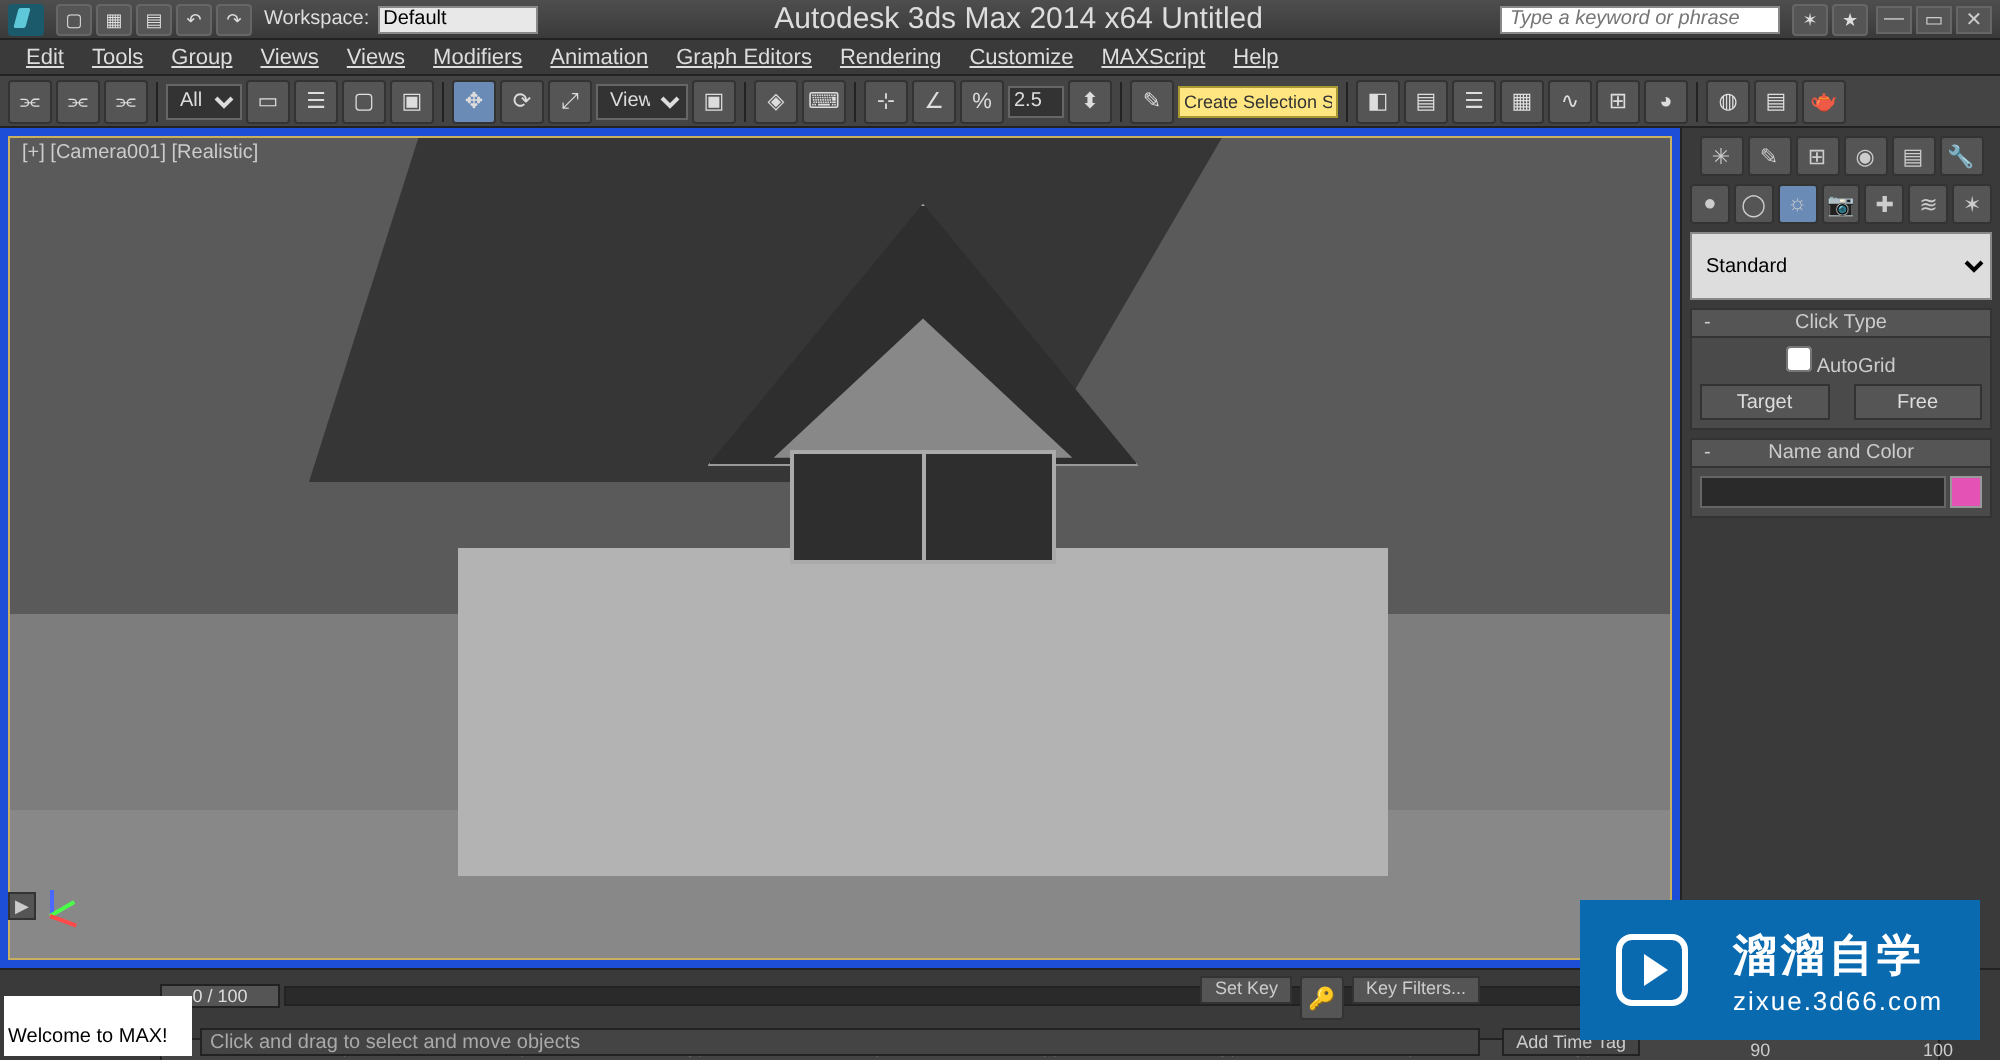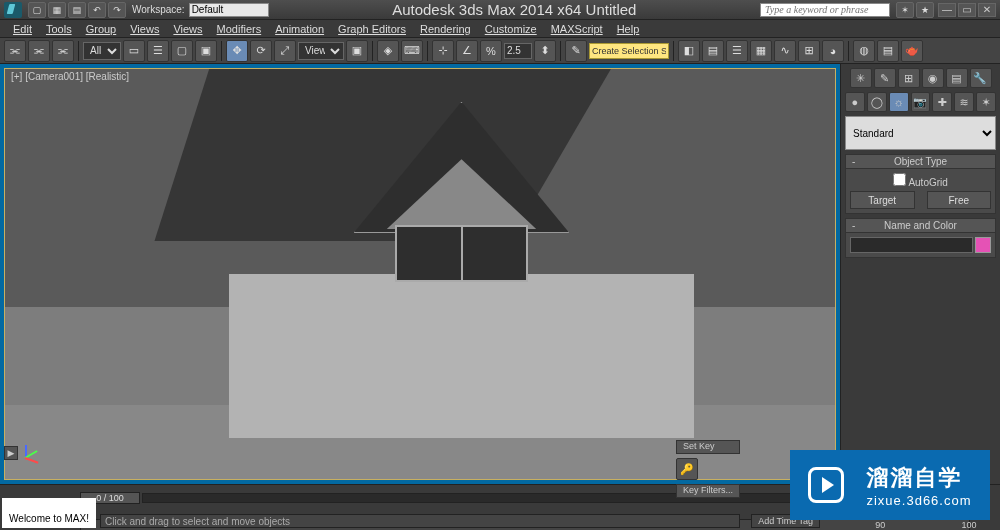--- a/index.html
+++ b/index.html
@@ -6,40 +6,40 @@
 body { width: 1000px; height: 530px; background: #4a4a4a; color: #ccc; font-size: 11px; overflow: hidden; position: relative; }
 
 
 .titlebar { height: 20px; background: linear-gradient(#4e4e4e,#3a3a3a); display: flex; align-items: center; padding: 0 4px; border-bottom: 1px solid #222; }
 .titlebar .logo { width: 18px; height: 16px; background: #1a5a6a; border-radius: 2px; margin-right: 6px; position: relative; }
 .titlebar .logo::after{content:"";position:absolute;left:4px;top:2px;width:6px;height:10px;background:#5ec8d8;border-radius:1px;transform:skewX(-15deg);}
 .qat-btn { width: 18px; height: 16px; background: #555; margin-right: 2px; border: 1px solid #666; border-radius: 2px; display:flex;align-items:center;justify-content:center;font-size:9px;color:#ddd;}
 .ws-label { font-size: 10px; margin: 0 4px; color: #ddd; }
 .ws-select { background: #e8e8e8; color: #000; font-size: 10px; height: 14px; padding: 0 2px; border: 1px solid #888; width: 80px;}
 .title-center { flex: 1; text-align: center; font-size: 15px; color: #ddd; }
-.search-box { width: 130px; height: 14px; background: #fff; border: 1px solid #888; font-size: 10px; font-style: italic; color: #888; padding: 0 4px; margin-right: 6px; font-family: Liberation Serif, serif;}
+.search-box { width: 140px; height: 14px; background: #fff; border: 1px solid #888; font-size: 10px; font-style: italic; color: #888; padding: 0 4px; margin-right: 6px;}
 .win-btn { width: 18px; height: 14px; background: #555; margin-left: 2px; border: 1px solid #666; display:flex;align-items:center;justify-content:center;font-size:10px;}
 
 
 .menubar { height: 18px; background: #3a3a3a; display: flex; align-items: center; padding: 0 6px; border-bottom: 1px solid #222;}
 .menu-item { padding: 0 7px; font-size: 11px; color: #ddd; cursor: default;}
 .menu-item u { text-decoration: underline; }
 
 
 .toolbar { height: 26px; background: #444; display: flex; align-items: center; padding: 0 4px; border-bottom: 1px solid #222; gap:2px; overflow:hidden;}
 .tool-btn { width: 22px; height: 22px; background: #555; border: 1px solid #333; border-radius: 2px; display:flex;align-items:center;justify-content:center; color:#ddd; font-size:11px;}
 .tool-btn.active { background: #6a8bb5; }
 .tool-sel { background:#333; color:#ddd; font-size:10px; height:18px; border:1px solid #666; padding:0 2px;}
 .spinner { width:28px; height:16px; background:#333; border:1px solid #666; color:#ddd; font-size:10px; display:flex; align-items:center; padding:0 2px;}
 .selset { width:80px; height:16px; background:#ffe680; border:1px solid #aa9933; font-size:9px; color:#333; padding:0 2px; overflow:hidden;}
 .sep { width:1px; height:20px; background:#222; margin:0 2px;}
 
 
 .main { display: flex; height: 420px; }
-.vp-shell { flex: 1; background: #0369a1; padding: 4px; position:relative;}
+.vp-shell { flex: 1; background: #1d4ed8; padding: 4px; position:relative;}
 .viewport { width: 100%; height: 100%; border: 1px solid #c8b060; background: #7d7d7d; position: relative; overflow:hidden;}
 .vp-label { position: absolute; top: 2px; left: 6px; font-size: 10px; color: #ccc; z-index:5;}
 .vp-scene { position:absolute; inset:0; }
 .wall-back { position:absolute; left:0; top:0; right:0; height:58%; background:#5a5a5a; }
 .ceiling-dark { position:absolute; left:18%; top:0; width:55%; height:42%; background:#363636; clip-path: polygon(12% 0, 100% 0, 78% 100%, 0 100%); }
 .roof-tri { position:absolute; left:42%; top:8%; width:26%; height:32%; background:#2e2e2e; clip-path: polygon(50% 0, 100% 100%, 0 100%); border:1px solid #999;}
 .gable { position:absolute; left:46%; top:22%; width:18%; height:17%; background:#888; clip-path: polygon(50% 0, 100% 100%, 0 100%);}
 .windows { position:absolute; left:47%; top:38%; width:16%; height:14%; background:#aaa; display:flex; gap:2px; padding:2px;}
 .windows div { flex:1; background:#2e2e2e;}
 .wall-front { position:absolute; left:27%; top:50%; width:56%; height:40%; background:#b3b3b3;}
@@ -67,21 +67,21 @@
 
 
 .timeline-area { height:46px; background:#3a3a3a; border-top:1px solid #222; position:relative;}
 .slider-row { height:14px; display:flex; align-items:center; padding:12px 30px 0 80px;}
 .time-slider { height:12px; background:#555; border:1px solid #222; width:60px; color:#ddd; font-size:9px; display:flex;align-items:center;justify-content:center;}
 .track { flex:1; height:10px; background:#2a2a2a; border:1px solid #222; margin-left:2px;}
 .ruler-row { height:14px; display:flex; padding:0 30px 0 80px; position:relative;}
 .ruler { flex:1; position:relative; background:#444; border:1px solid #222;}
 .tick { position:absolute; top:0; font-size:9px; color:#ccc; transform:translateX(-50%);}
 .autokey { background:#555; border:1px solid #333; padding:0 6px; height:14px; font-size:9px;}
-.welcome { position:absolute; left:2px; bottom:2px; width:94px; height:14px; background:#fff; color:#000; font-size:10px; padding:15px 2px; overflow:hidden;text-align:center;}
+.welcome { position:absolute; left:2px; bottom:2px; width:94px; height:14px; background:#fff; color:#000; font-size:10px; padding:15px 2px; overflow:hidden;}
 .prompt-row { position:absolute; left:100px; bottom:2px; right:260px; height:14px; background:#444; border:1px solid #222; color:#aaa; font-size:10px; padding:0 4px; display:flex; align-items:center;}
 .addtag { position:absolute; right:180px; bottom:2px; height:14px; background:#444; border:1px solid #222; font-size:9px; padding:0 6px; display:flex;align-items:center;}
 
 
 .watermark { position:absolute; right:10px; bottom:10px; width:200px; height:70px; background:#0a6ab0; display:flex; align-items:center; justify-content:center; gap:22px; z-index:50;}
 .watermark .play { width:36px; height:36px; border:3px solid #fff; border-radius:8px; display:flex;align-items:center;justify-content:center;}
 .watermark .play::after{content:""; width:0;height:0;border-left:12px solid #fff;border-top:8px solid transparent;border-bottom:8px solid transparent;margin-left:3px;}
 .watermark .txt { color:#fff; display:flex; flex-direction:column; align-items:flex-start;}
 .watermark .cn { font-size:22px; font-weight:bold; letter-spacing:2px;}
 .watermark .url { font-size:13px; letter-spacing:1px;}
@@ -206,21 +206,21 @@
       <div class="cp-tab">◯</div>
       <div class="cp-tab active">☼</div>
       <div class="cp-tab">📷</div>
       <div class="cp-tab">✚</div>
       <div class="cp-tab">≋</div>
       <div class="cp-tab">✶</div>
     </div>
     <select class="dropdown"><option>Standard</option></select>
 
     <div>
-      <div class="rollout-hdr">Object Type</div>
+      <div class="rollout-hdr">Click Type</div>
       <div class="rollout-body">
         <label class="chk"><input type="checkbox" style=""> <span>AutoGrid</span></label>
         <div class="btn-row">
           <button>Target</button>
           <button>Free</button>
         </div>
       </div>
     </div>
 
     <div>
@@ -257,21 +257,21 @@
       <span class="tick" style="left:70%">70</span>
       <span class="tick" style="left:80%">80</span>
       <span class="tick" style="left:90%">90</span>
       <span class="tick" style="left:100%">100</span>
     </div>
   </div>
 
   <div class="welcome">Welcome to MAX!</div>
   <div class="prompt-row">Click and drag to select and move objects</div>
   <div class="addtag">Add Time Tag</div>
-  <div style="position:absolute;right:260px;bottom:32px;display:flex;gap:4px;flex-direction:column;">
+  <div style="position:absolute;right:260px;bottom:20px;display:flex;gap:4px;">
     <span class="autokey">Set Key</span>
     <span class="tool-btn">🔑</span>
     <span class="autokey">Key Filters...</span>
   </div>
 </div>
 
 <div class="watermark">
   <div class="play"></div>
   <div class="txt">
     <div class="cn">溜溜自学</div>

